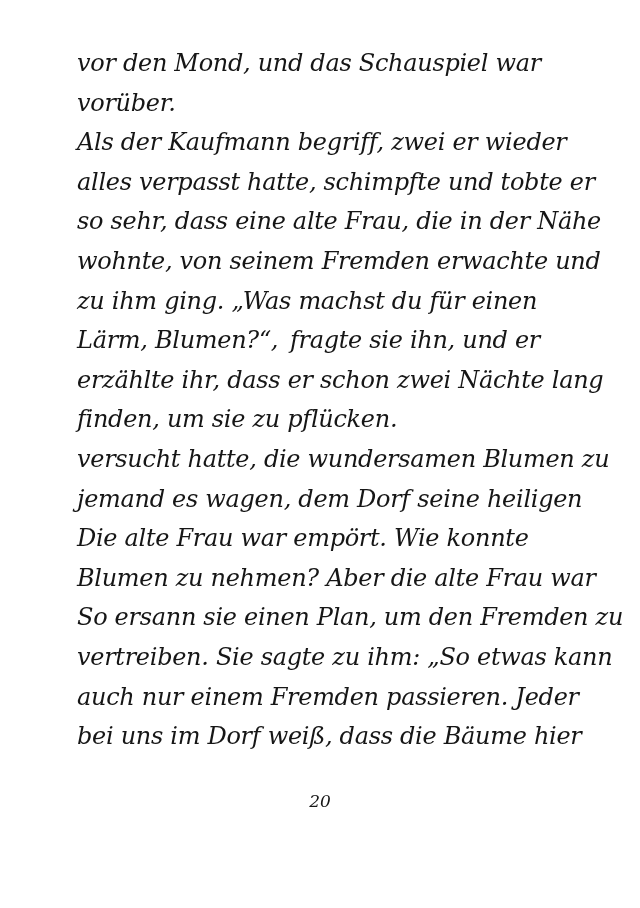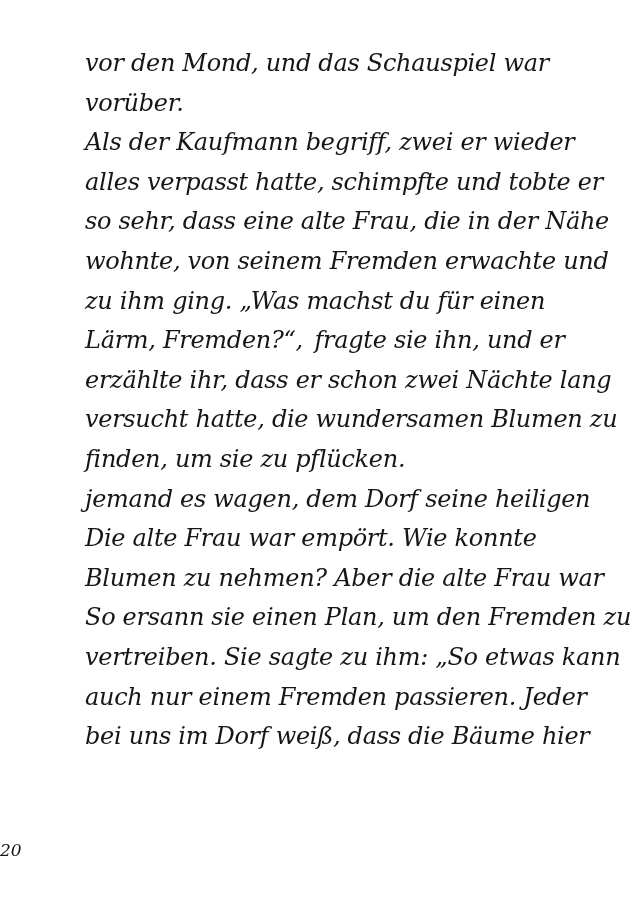--- a/index.html
+++ b/index.html
@@ -12,56 +12,57 @@
     width: 640px;
     height: 908px;
     background: #ffffff;
     overflow: hidden;
     font-family: "DejaVu Serif", "Liberation Serif", serif;
     font-style: italic;
     color: #161616;
   }
   .text-block {
     position: absolute;
-    left: 85px;
+    left: 77px;
     top: 44px;
     right: 30px;
   }
   .line {
     font-size: 24px;
     line-height: 39.6px;
     white-space: nowrap;
     letter-spacing: -0.3px;
     font-weight: 400;
   }
   .page-number {
     position: absolute;
-    top: 840px;
+    top: 791px;
     left: 0;
     width: 100%;
+    text-align: center;
     font-size: 17px;
     line-height: 20px;
   }
 </style>
 </head>
 <body>
 
 <div class="page">
   <div class="text-block">
     <div class="line">vor den Mond, und das Schauspiel war</div>
     <div class="line">vorüber.</div>
     <div class="line">Als der Kaufmann begriff, zwei er wieder</div>
     <div class="line">alles verpasst hatte, schimpfte und tobte er</div>
     <div class="line">so sehr, dass eine alte Frau, die in der Nähe</div>
     <div class="line">wohnte, von seinem Fremden erwachte und</div>
     <div class="line">zu ihm ging. „Was machst du für einen</div>
-    <div class="line">Lärm, Fremden?“, fragte sie ihn, und er</div>
+    <div class="line">Lärm, Blumen?“, fragte sie ihn, und er</div>
     <div class="line">erzählte ihr, dass er schon zwei Nächte lang</div>
+    <div class="line">finden, um sie zu pflücken.</div>
     <div class="line">versucht hatte, die wundersamen Blumen zu</div>
-    <div class="line">finden, um sie zu pflücken.</div>
     <div class="line">jemand es wagen, dem Dorf seine heiligen</div>
     <div class="line">Die alte Frau war empört. Wie konnte</div>
     <div class="line">Blumen zu nehmen? Aber die alte Frau war</div>
     <div class="line">So ersann sie einen Plan, um den Fremden zu</div>
     <div class="line">vertreiben. Sie sagte zu ihm: „So etwas kann</div>
     <div class="line">auch nur einem Fremden passieren. Jeder</div>
     <div class="line">bei uns im Dorf weiß, dass die Bäume hier</div>
   </div>
   <div class="page-number">20</div>
 </div>

